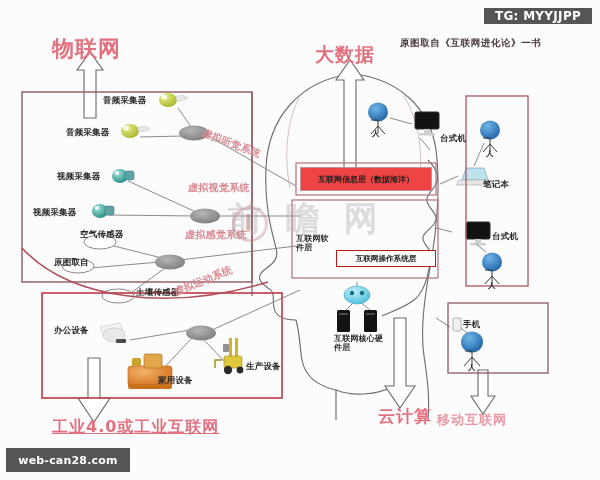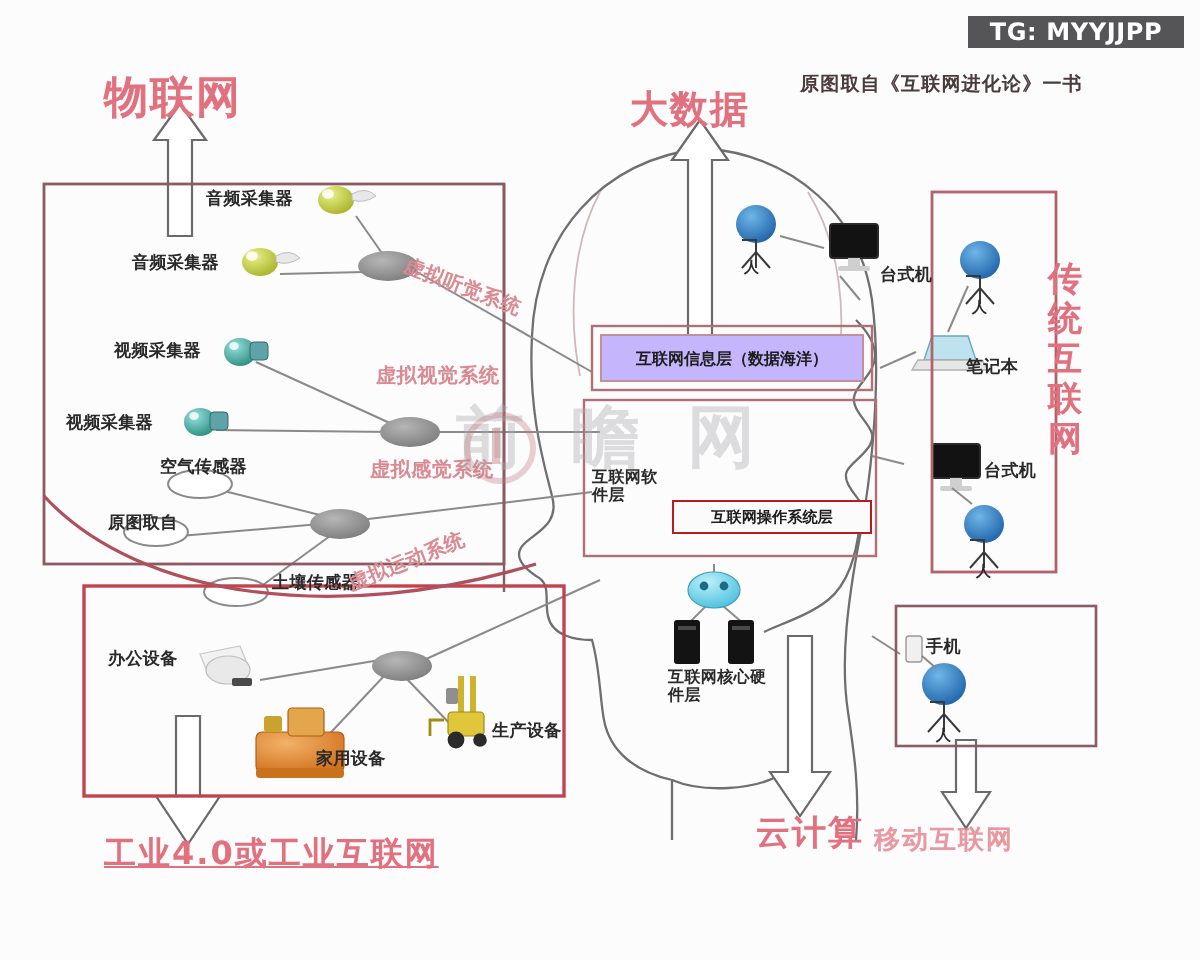--- a/index.html
+++ b/index.html
@@ -295,21 +295,20 @@
 
     <path d="M 22 248 C 70 300, 170 312, 268 282" stroke="#b0505c" stroke-width="1.6" fill="none"></path>
 
     <line x1="252" y1="92" x2="252" y2="296" stroke="#8c5a62" stroke-width="1.2"></line>
   </svg>
 
   <div class="big-pink" style="left:52px;top:34px;font-size:22px;">物联网</div>
 
   <div class="big-pink" style="left:315px;top:42px;font-size:19px;">大数据</div>
 
-  <div class="big-pink" style="left:522px;top:130px;font-size:17px;width:22px;white-space:normal;line-height:1.18;text-align:center;">传统互联网</div>
 
   <div class="big-pink" style="left:378px;top:405px;font-size:17px;">云计算</div>
 
   <div class="big-pink" style="left:437px;top:411px;font-size:13px;opacity:.72;">移动互联网</div>
 
   <div class="big-pink" style="left:52px;top:417px;font-size:16px;text-decoration:underline;">工业4.0或工业互联网</div>
 
   <div class="lbl" style="left:400px;top:38px;font-size:9.5px;color:#4a3b3d;letter-spacing:.6px;">原图取自《互联网进化论》一书</div>
 
   <div class="lbl" style="left:103px;top:96px;">音频采集器</div>
@@ -322,21 +321,21 @@
 
   <div class="pink-lbl" style="left:205px;top:126px;transform:rotate(21deg);transform-origin:0 0;font-size:10px;">虚拟听觉系统</div>
   <div class="pink-lbl" style="left:188px;top:181px;font-size:10px;">虚拟视觉系统</div>
   <div class="pink-lbl" style="left:185px;top:228px;font-size:10px;">虚拟感觉系统</div>
   <div class="pink-lbl" style="left:172px;top:286px;transform:rotate(-22deg);transform-origin:0 0;font-size:10px;">虚拟运动系统</div>
 
   <div class="lbl" style="left:54px;top:326px;">办公设备</div>
   <div class="lbl" style="left:158px;top:376px;">家用设备</div>
   <div class="lbl" style="left:246px;top:362px;">生产设备</div>
 
-  <div class="brainbox" style="left:300px;top:167px;width:132px;height:24px;border:1.1px solid #c58f96;background:#c4b5fd;">
+  <div class="brainbox" style="left:300px;top:167px;width:132px;height:24px;border:1.1px solid #c58f96;background:#ef4444;">
     <span>互联网信息层（数据海洋）</span>
   </div>
 
 
   <div class="brainbox" style="left:336px;top:250px;width:100px;height:17px;border:1px solid #b91c1c;background:#fbfbfb;font-size:7.6px;">
     <span>互联网操作系统层</span>
   </div>
 
   <div class="lbl" style="left:296px;top:234px;width:40px;white-space:normal;line-height:1.15;font-size:8px;">互联网软件层</div>
 
@@ -352,14 +351,15 @@
   <div class="lbl" style="left:463px;top:320px;">手机</div>
   <div class="lbl" style="left:468px;top:364px;font-size:7.5px;">人</div>
 
   <div class="ghost" style="left:228px;top:196px;font-size:34px;letter-spacing:6px;">前 瞻 网</div>
   <div class="abs" style="left:232px;top:206px;width:30px;height:30px;border-radius:50%;border:3px solid rgba(190,120,125,.35);">
     <div style="position:absolute;left:11px;top:5px;width:4px;height:18px;background:rgba(190,120,125,.42);"></div>
   </div>
 
   <div class="wm" style="right:8px;top:8px;width:108px;height:16px;font-size:12px;letter-spacing:.3px;">TG: MYYJJPP</div>
 
+  <div class="wm" style="left:6px;bottom:8px;width:124px;height:24px;font-size:11px;letter-spacing:.2px;">web-can28.com</div>
 
 </div>
 
 </body></html>

